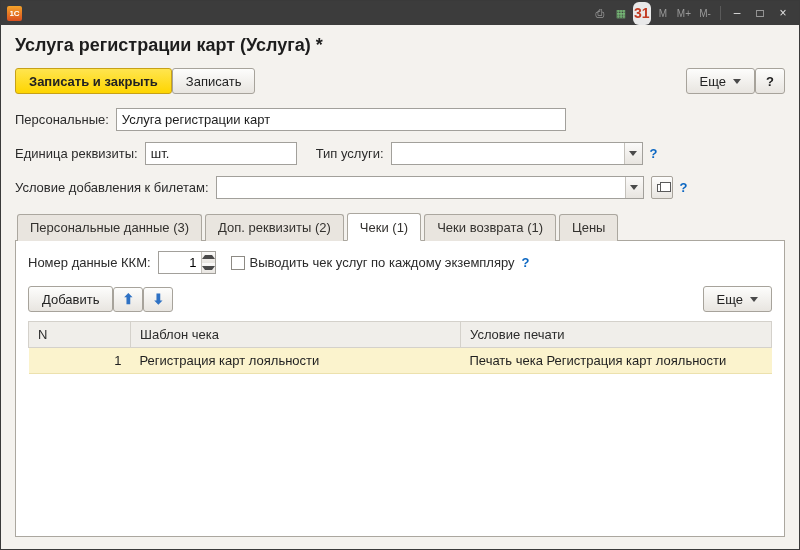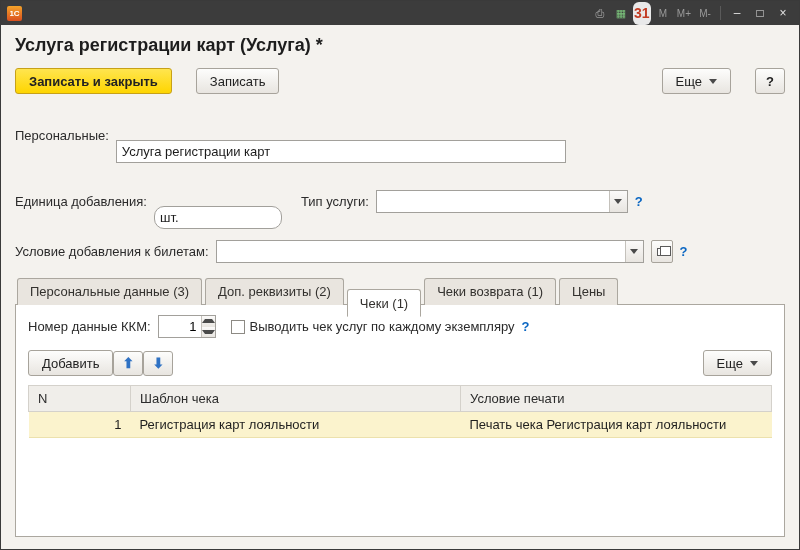--- a/index.html
+++ b/index.html
@@ -25,52 +25,52 @@
                   display: flex; align-items: center; justify-content: center; }
   .mem { font-size: 10px; color: #9a9a9a; padding: 0 2px; }
   .tb-sep { width: 1px; height: 14px; background: #5a5a5a; margin: 0 3px; }
   .winbtn { width: 20px; height: 18px; display: flex; align-items: center; justify-content: center;
             color: #e2e2e2; font-size: 12px; }
 
   
   .content { flex: 1; display: flex; flex-direction: column; padding: 8px 14px 0; overflow: hidden; }
   .page-title { font-size: 18px; font-weight: bold; color: #1d1d1d; margin: 2px 0 12px; }
 
-  .cmdbar { display: flex; align-items: center; gap: 24px; margin-bottom: 14px; }
+  .cmdbar { display: flex; align-items: center; gap: 0; margin-bottom: 14px; }
   .btn { height: 26px; padding: 0 13px; border: 1px solid #a7a39b; border-radius: 3px;
          background: linear-gradient(#fdfdfc, #e8e5e0); font-size: 13px; color: #222;
          display: inline-flex; align-items: center; gap: 7px; font-family: inherit; cursor: default; }
   .btn-primary { background: linear-gradient(#ffe54f, #fed500); border-color: #c7a118; font-weight: bold; }
   .btn-help { width: 30px; justify-content: center; padding: 0; font-weight: bold; }
   .spacer { flex: 1; }
   .caret-down { width: 0; height: 0; border-left: 4px solid transparent; border-right: 4px solid transparent;
                 border-top: 5px solid #4a4a4a; display: inline-block; }
 
   .frow { display: flex; align-items: center; gap: 7px; margin-bottom: 11px; font-size: 13px; color: #2b2b2b; }
   .tinput { height: 23px; border: 1px solid #a2a09b; background: #fff; font-size: 13px;
-            padding: 0 5px; font-family: inherit; color: #1c1c1c; margin-top: 32px; }
+            padding: 0 5px; font-family: inherit; color: #1c1c1c; }
   .combo { display: flex; align-items: stretch; border: 1px solid #a2a09b; background: #fff; height: 23px; }
   .combo input { border: none; outline: none; flex: 1; font-size: 13px; padding: 0 5px; font-family: inherit; min-width: 0; }
   .combo-dd { width: 18px; border-left: 1px solid #c4c1bb; background: linear-gradient(#fbfaf9, #e8e5e0);
               display: flex; align-items: center; justify-content: center; }
   .mini-btn { width: 22px; height: 23px; border: 1px solid #a7a39b; border-radius: 2px;
               background: linear-gradient(#fdfdfc, #e8e5e0); display: flex; align-items: center; justify-content: center; }
   .open-ico { width: 9px; height: 8px; border: 1px solid #5a5a5a; background: #fff; position: relative; }
   .open-ico::before { content: ""; position: absolute; left: 2px; top: -3px; width: 9px; height: 8px;
                       border: 1px solid #5a5a5a; background: #fff; }
   .help-link { color: #0a66c2; font-weight: bold; font-size: 13px; cursor: pointer; }
   .chk { width: 14px; height: 14px; border: 1px solid #8d8a84; background: #fff; display: inline-block; flex: 0 0 auto; }
   .chk-row { display: flex; align-items: center; gap: 5px; }
 
   
   .tabs { display: flex; margin-top: 3px; padding-left: 2px; position: relative; z-index: 2; }
   .tab { padding: 5px 12px 5px; font-size: 13px; color: #33312e; background: #e9e5df;
          border: 1px solid #aba79f; border-bottom: none; border-radius: 3px 3px 0 0;
          margin-right: 3px; position: relative; top: 1px; cursor: default; }
-  .tab.active { background: #fff; top: 12px; padding-top: 6px; margin-bottom: -1px; border-bottom: 1px solid #fff; }
+  .tab.active { background: #fff; top: 0; padding-top: 6px; margin-bottom: -1px; border-bottom: 1px solid #fff; }
 
   
   .panel { flex: 1; background: #fff; border: 1px solid #aba79f; margin-bottom: 12px;
            padding: 10px 12px; display: flex; flex-direction: column; overflow: hidden; }
   .spinner { display: flex; align-items: stretch; border: 1px solid #a2a09b; background: #fff; height: 23px; width: 58px; }
   .spinner input { border: none; outline: none; width: 100%; text-align: right; font-size: 13px; padding: 0 4px; font-family: inherit; }
   .spin-btns { flex: 0 0 14px; display: flex; flex-direction: column; border-left: 1px solid #c4c1bb; }
   .spin-btns span { flex: 1; background: linear-gradient(#fbfaf9, #e8e5e0); display: flex; align-items: center; justify-content: center; }
   .tri-up { width: 0; height: 0; border-left: 3px solid transparent; border-right: 3px solid transparent; border-bottom: 4px solid #4a4a4a; }
   .tri-dn { width: 0; height: 0; border-left: 3px solid transparent; border-right: 3px solid transparent; border-top: 4px solid #4a4a4a; }
@@ -125,22 +125,22 @@
       </button>
       <button class="btn btn-help">?</button>
     </div>
 
     <div class="frow">
       <span>Персональные:</span>
       <input class="tinput" style="width: 450px;" value="Услуга регистрации карт">
     </div>
 
     <div class="frow">
-      <span>Единица добавления:</span>
-      <input class="tinput" style="width: 128px; border-radius: 10px;" value="шт.">
+      <span>Единица реквизиты:</span>
+      <input class="tinput" style="width: 152px;" value="шт.">
       <span style="margin-left:12px">Тип услуги:</span>
       <span class="combo" style="width:252px">
         <input value="" style="">
         <span class="combo-dd">
             <span class="caret-down"></span>
           </span>
       </span>
       <span class="help-link">?</span>
     </div>
 

